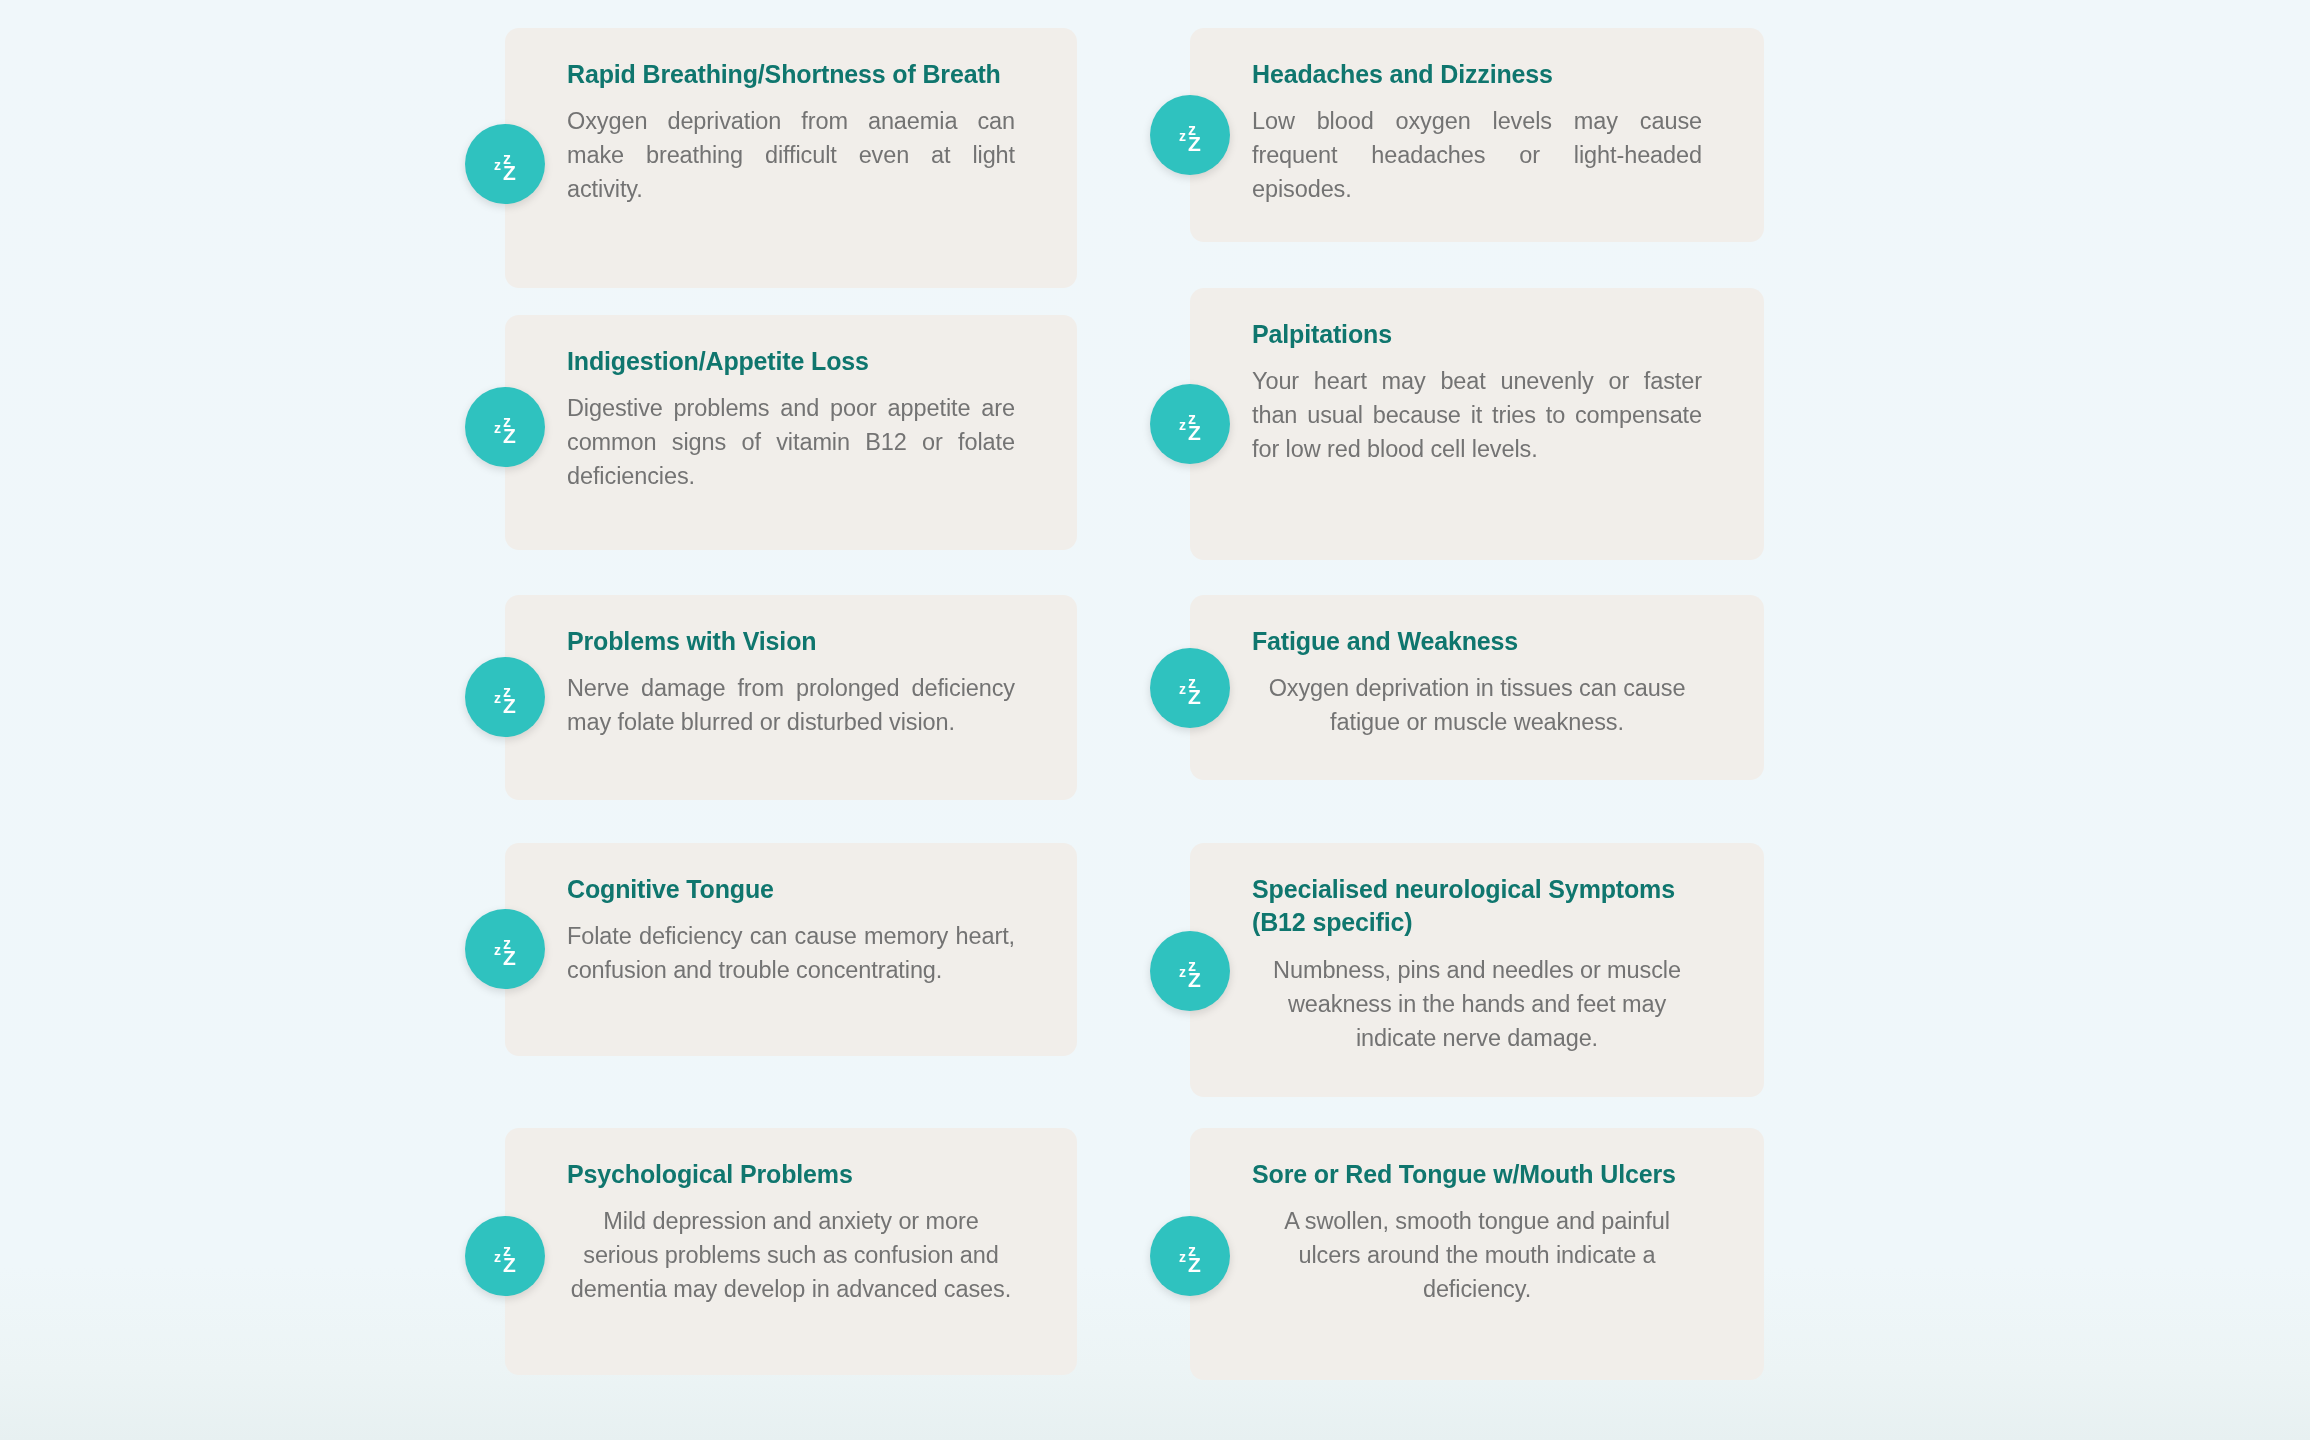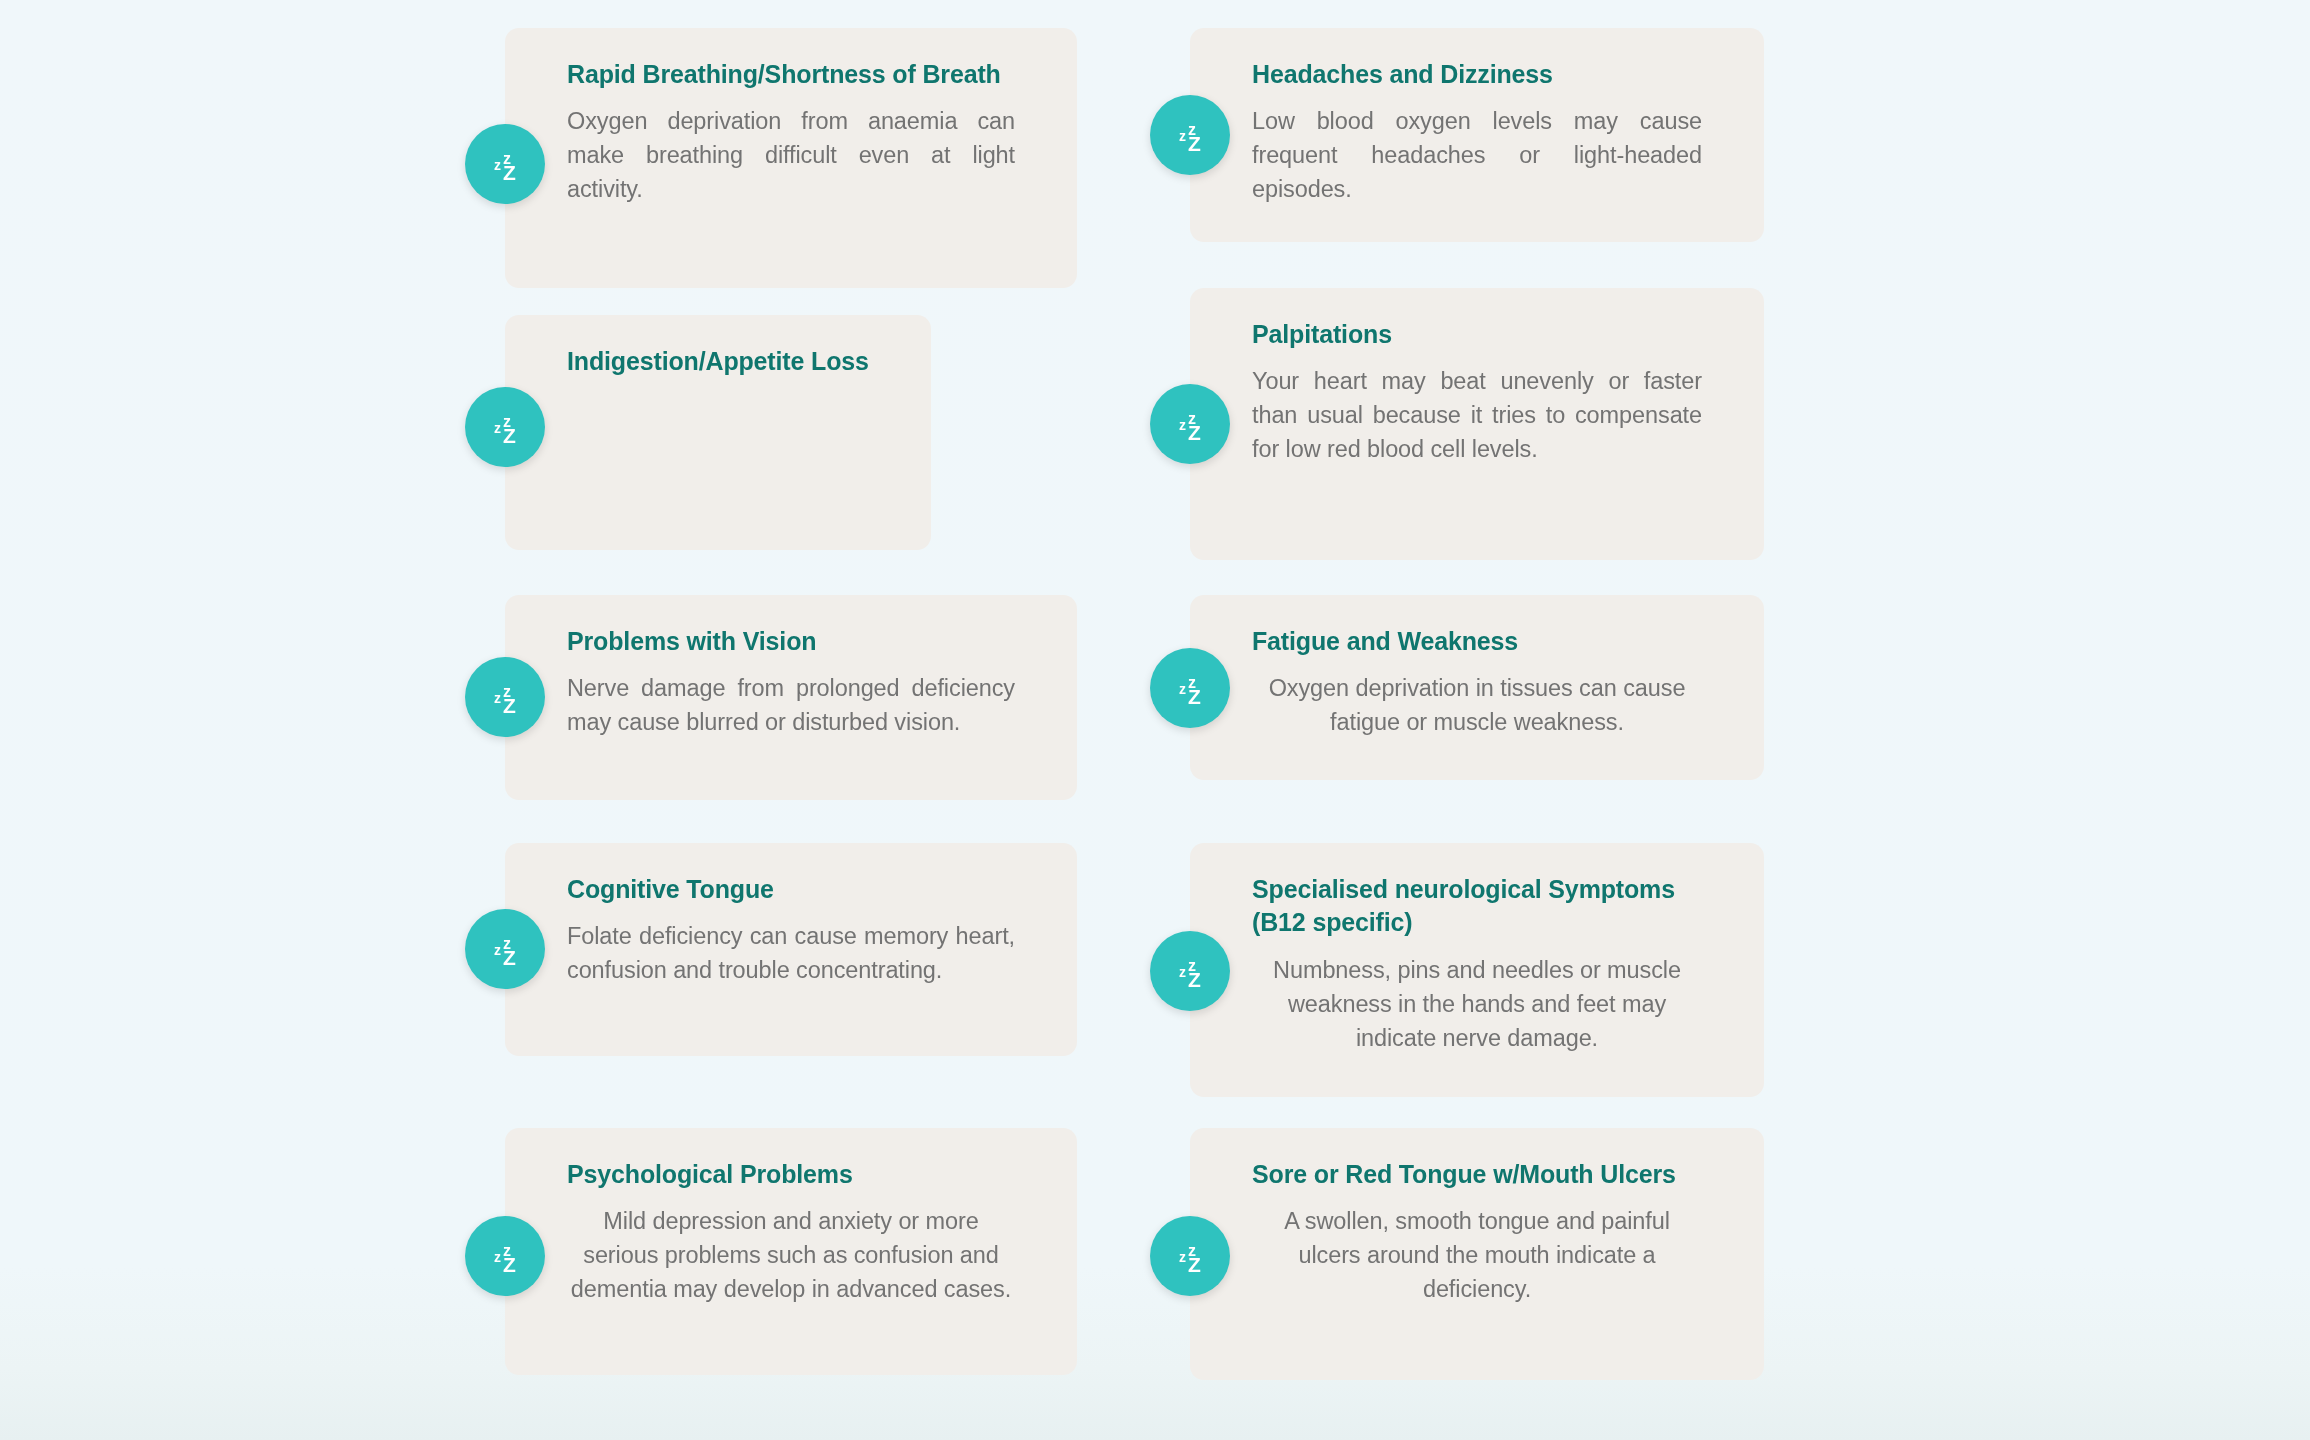--- a/index.html
+++ b/index.html
@@ -113,34 +113,35 @@
       <div class="card" style="top:315px; height:235px;">
         <div class="icon-badge" style="top:72px;">
           <svg width="44" height="44" viewBox="0 0 44 44">
             <text x="11" y="28" font-family="Liberation Sans, sans-serif" font-size="14" font-weight="bold" fill="#ffffff">z</text>
             <text x="20" y="22" font-family="Liberation Sans, sans-serif" font-size="16" font-weight="bold" fill="#ffffff">z</text>
             <text x="20" y="38" font-family="Liberation Sans, sans-serif" font-size="21" font-weight="bold" fill="#ffffff">Z</text>
           </svg>
         </div>
         <div class="card-inner">
           <h3 class="card-title">Indigestion/Appetite Loss</h3>
+          <p class="card-body just">Digestive problems and poor appetite are common signs of vitamin B12 or folate deficiencies.</p>
         </div>
       </div>
 
       <div class="card" style="top:595px; height:205px;">
         <div class="icon-badge" style="top:62px;">
           <svg width="44" height="44" viewBox="0 0 44 44">
             <text x="11" y="28" font-family="Liberation Sans, sans-serif" font-size="14" font-weight="bold" fill="#ffffff">z</text>
             <text x="20" y="22" font-family="Liberation Sans, sans-serif" font-size="16" font-weight="bold" fill="#ffffff">z</text>
             <text x="20" y="38" font-family="Liberation Sans, sans-serif" font-size="21" font-weight="bold" fill="#ffffff">Z</text>
           </svg>
         </div>
         <div class="card-inner">
           <h3 class="card-title">Problems with Vision</h3>
-          <p class="card-body just">Nerve damage from prolonged deficiency may cause blurred or disturbed vision.</p>
+          <p class="card-body just">Nerve damage from prolonged deficiency may folate blurred or disturbed vision.</p>
         </div>
       </div>
 
       <div class="card" style="top:843px; height:213px;">
         <div class="icon-badge" style="top:66px;">
           <svg width="44" height="44" viewBox="0 0 44 44">
             <text x="11" y="28" font-family="Liberation Sans, sans-serif" font-size="14" font-weight="bold" fill="#ffffff">z</text>
             <text x="20" y="22" font-family="Liberation Sans, sans-serif" font-size="16" font-weight="bold" fill="#ffffff">z</text>
             <text x="20" y="38" font-family="Liberation Sans, sans-serif" font-size="21" font-weight="bold" fill="#ffffff">Z</text>
           </svg>

